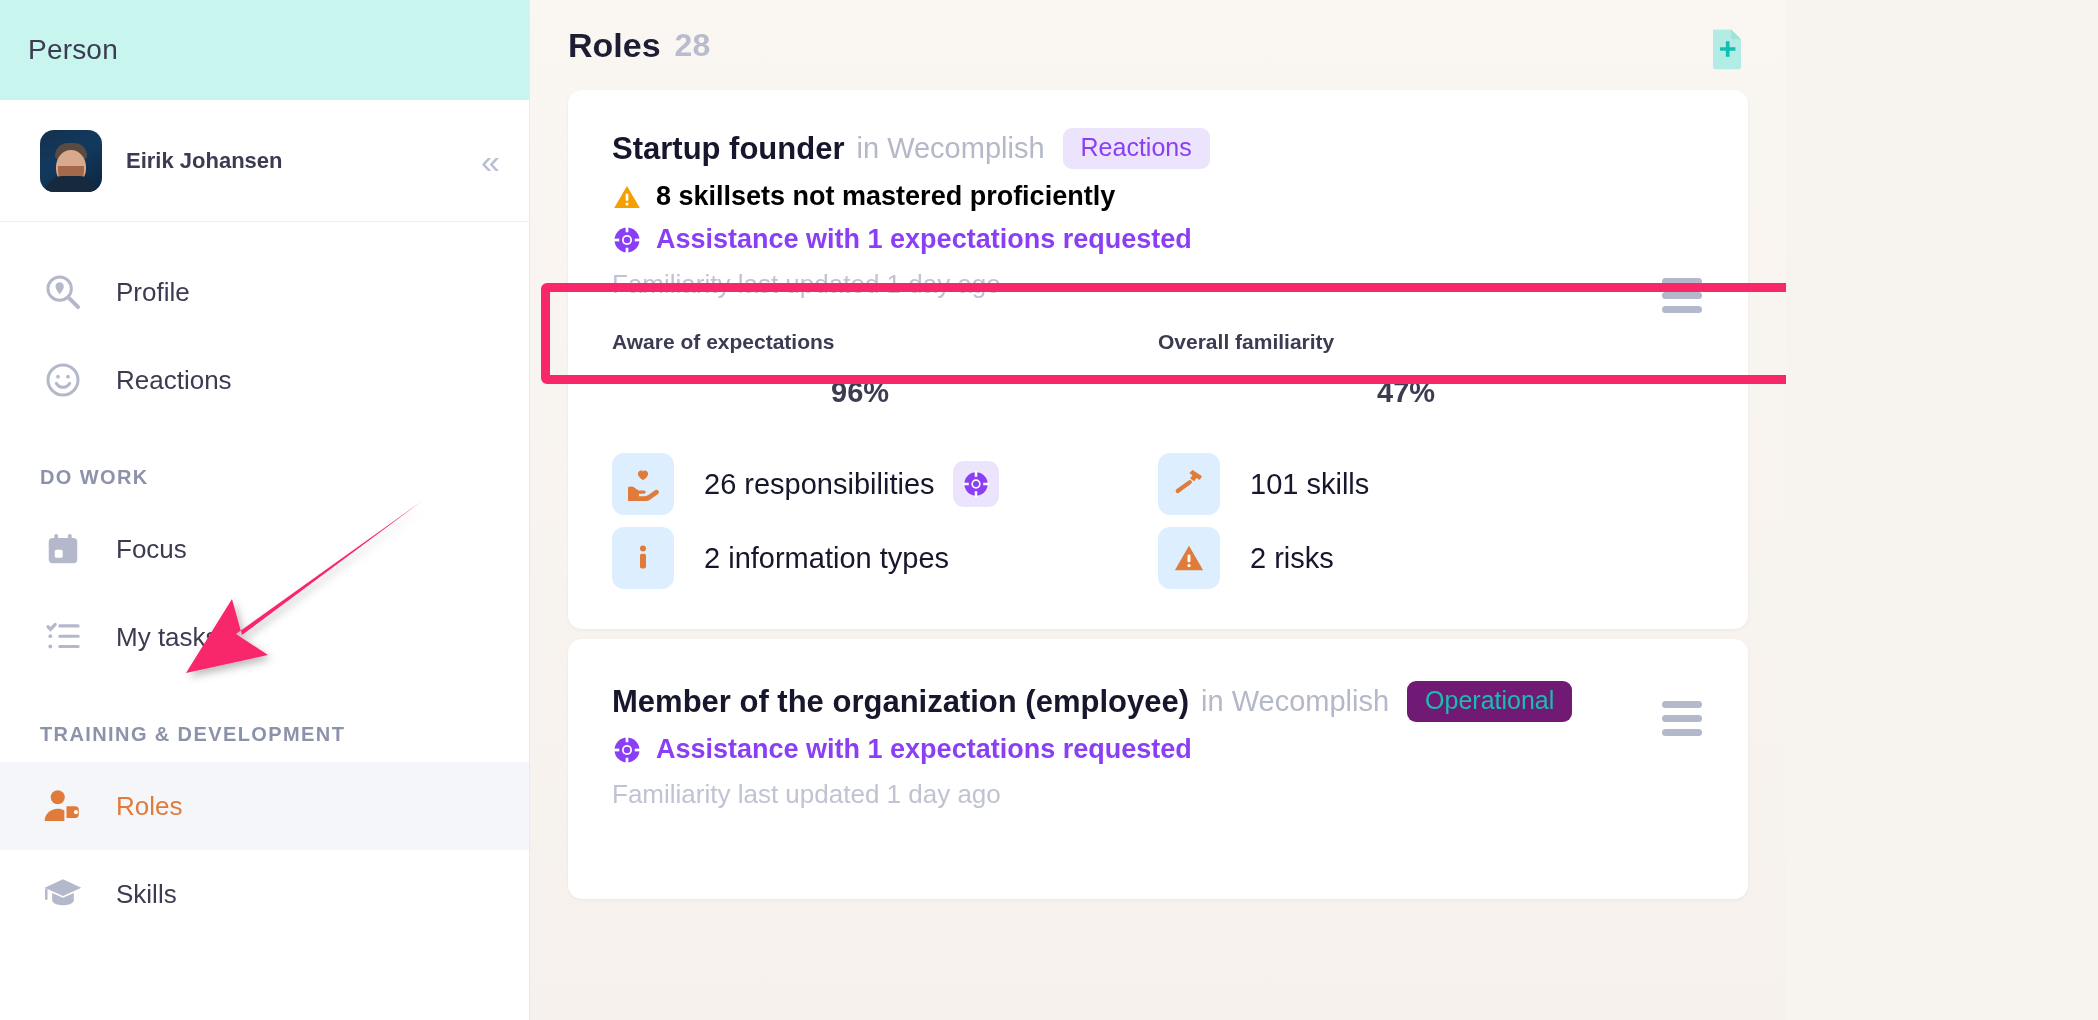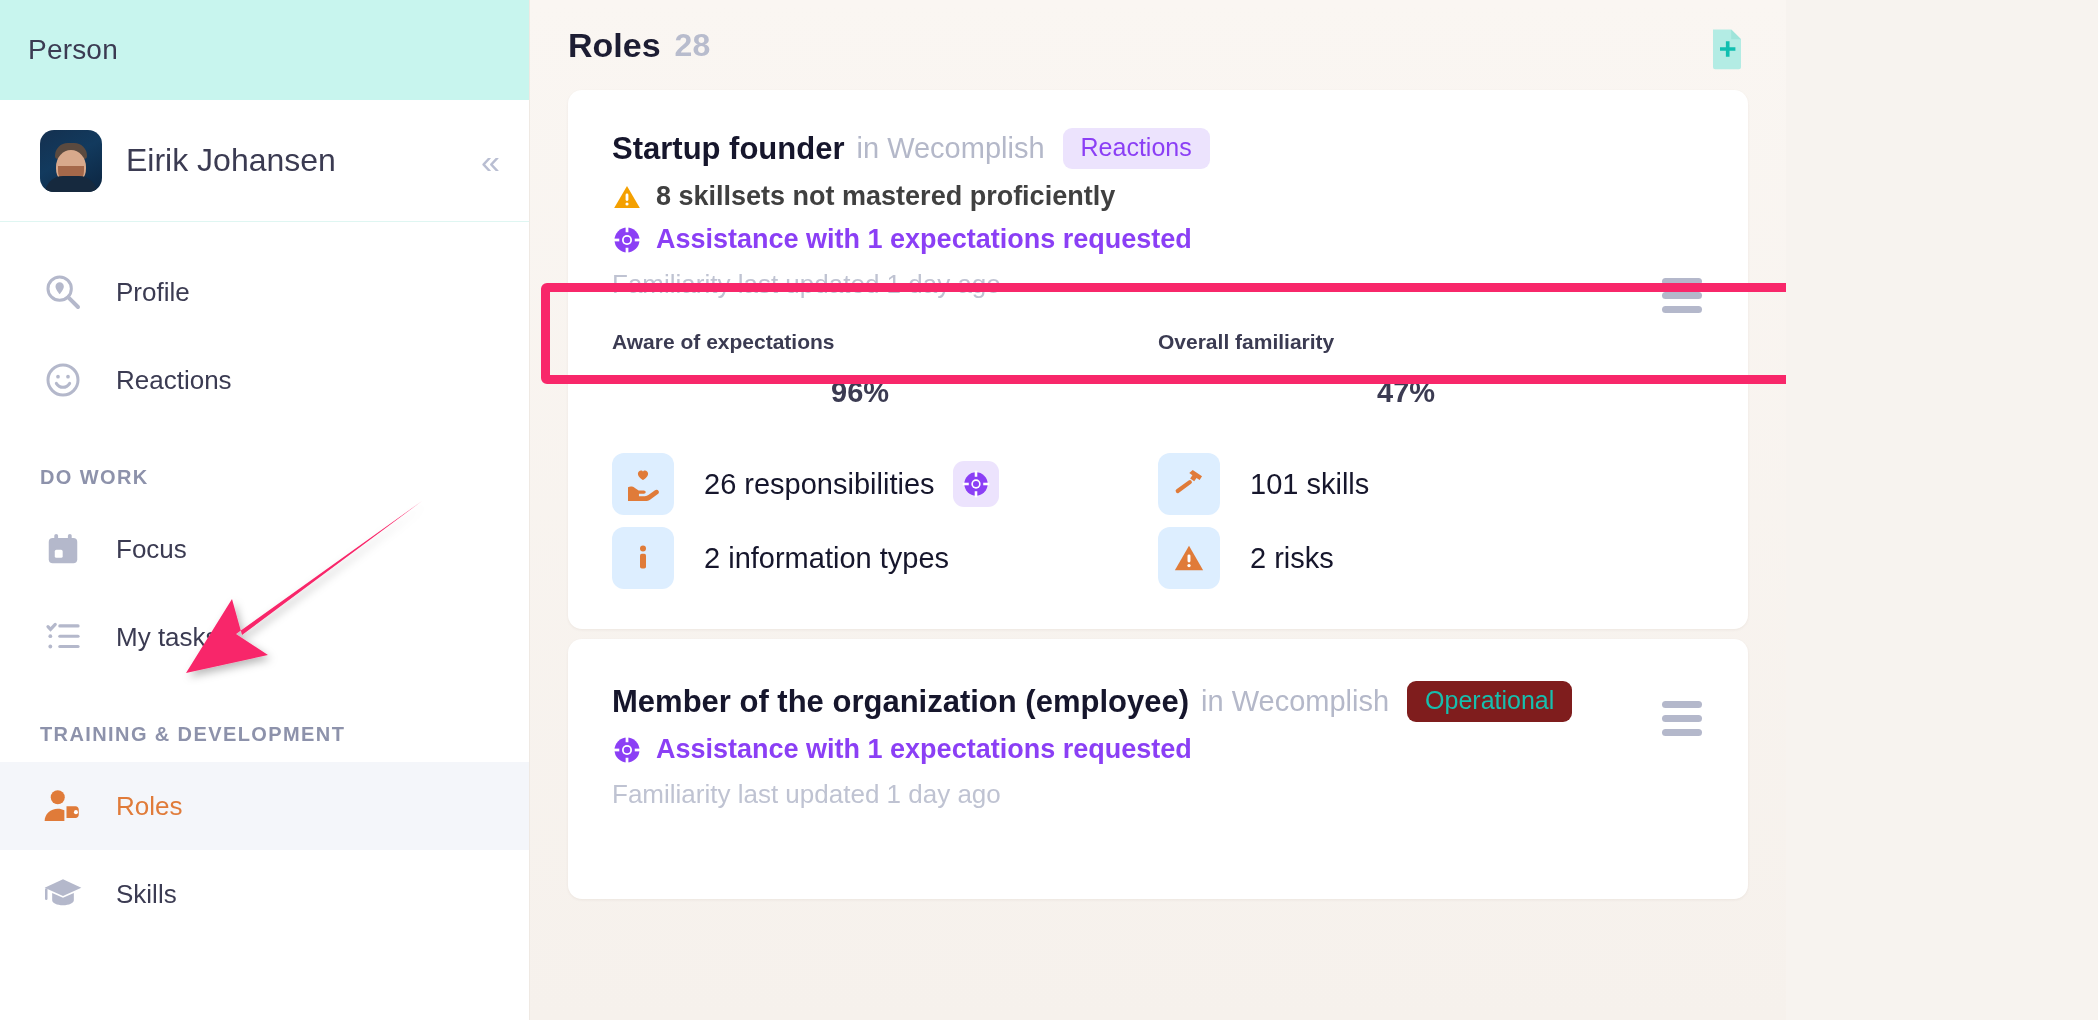--- a/index.html
+++ b/index.html
@@ -55,21 +55,21 @@
     position: absolute; left: 50%; top: 36px; transform: translateX(-50%);
     width: 26px; height: 18px; border-radius: 0 0 14px 14px;
     background: #a5684a;
   }
   .avatar .body {
     position: absolute; left: 50%; bottom: -2px; transform: translateX(-50%);
     width: 52px; height: 18px; border-radius: 22px 22px 0 0;
     background: #16293e;
   }
   .user-name {
-    font-size: 32px; color: #3b3b52; margin-left: 24px; flex: 1;
+    font-size: 22px; color: #3b3b52; margin-left: 24px; flex: 1; font-weight: bold;
   }
   .collapse-btn {
     color: #b9bed2; font-size: 34px; line-height: 1;
     letter-spacing: -7px; padding-right: 8px;
   }
   .nav { padding-top: 26px; }
   .nav-item {
     height: 88px; display: flex; align-items: center;
     padding-left: 40px;
     font-size: 26px; color: #3b3b52;
@@ -112,28 +112,28 @@
   }
   .card-pad { padding: 38px 44px 40px 44px; }
   .card-title-row { display: flex; align-items: center; flex-wrap: wrap; }
   .role-name { font-size: 31px; font-weight: 700; color: #16162c; }
   .role-in { font-size: 29px; color: #b4b8c9; margin-left: 12px; font-weight: 400; }
   .badge {
     margin-left: 18px; padding: 7px 18px 9px; border-radius: 9px;
     font-size: 25px; line-height: 1;
   }
   .badge.practicing { background: #ece3fd; color: #8b3ff5; }
-  .badge.operational { background: #7f1d1d; color: #16bfae; }
+  .badge.operational { background: #701a75; color: #16bfae; }
   .status-line {
     display: flex; align-items: center;
     font-size: 27px; font-weight: 700;
     margin-top: 12px;
   }
   .status-line .st-icon { width: 34px; height: 30px; margin-right: 10px; display:flex; align-items:center; }
-  .status-orange { color: #404040; }
+  .status-orange { color: #000000; }
   .status-purple { color: #8b3ff5; }
   .meta-line { font-size: 26px; color: #bfc3d2; margin-top: 14px; }
 
   .progress-wrap {
     display: flex; gap: 0; margin-top: 30px;
   }
   .progress-col { flex: 1; padding-right: 50px; }
   .progress-label { font-size: 21px; font-weight: 700; color: #3b3b52; }
   .progress-row { display: flex; align-items: center; margin-top: 22px; flex-direction: column; }
   .track {

